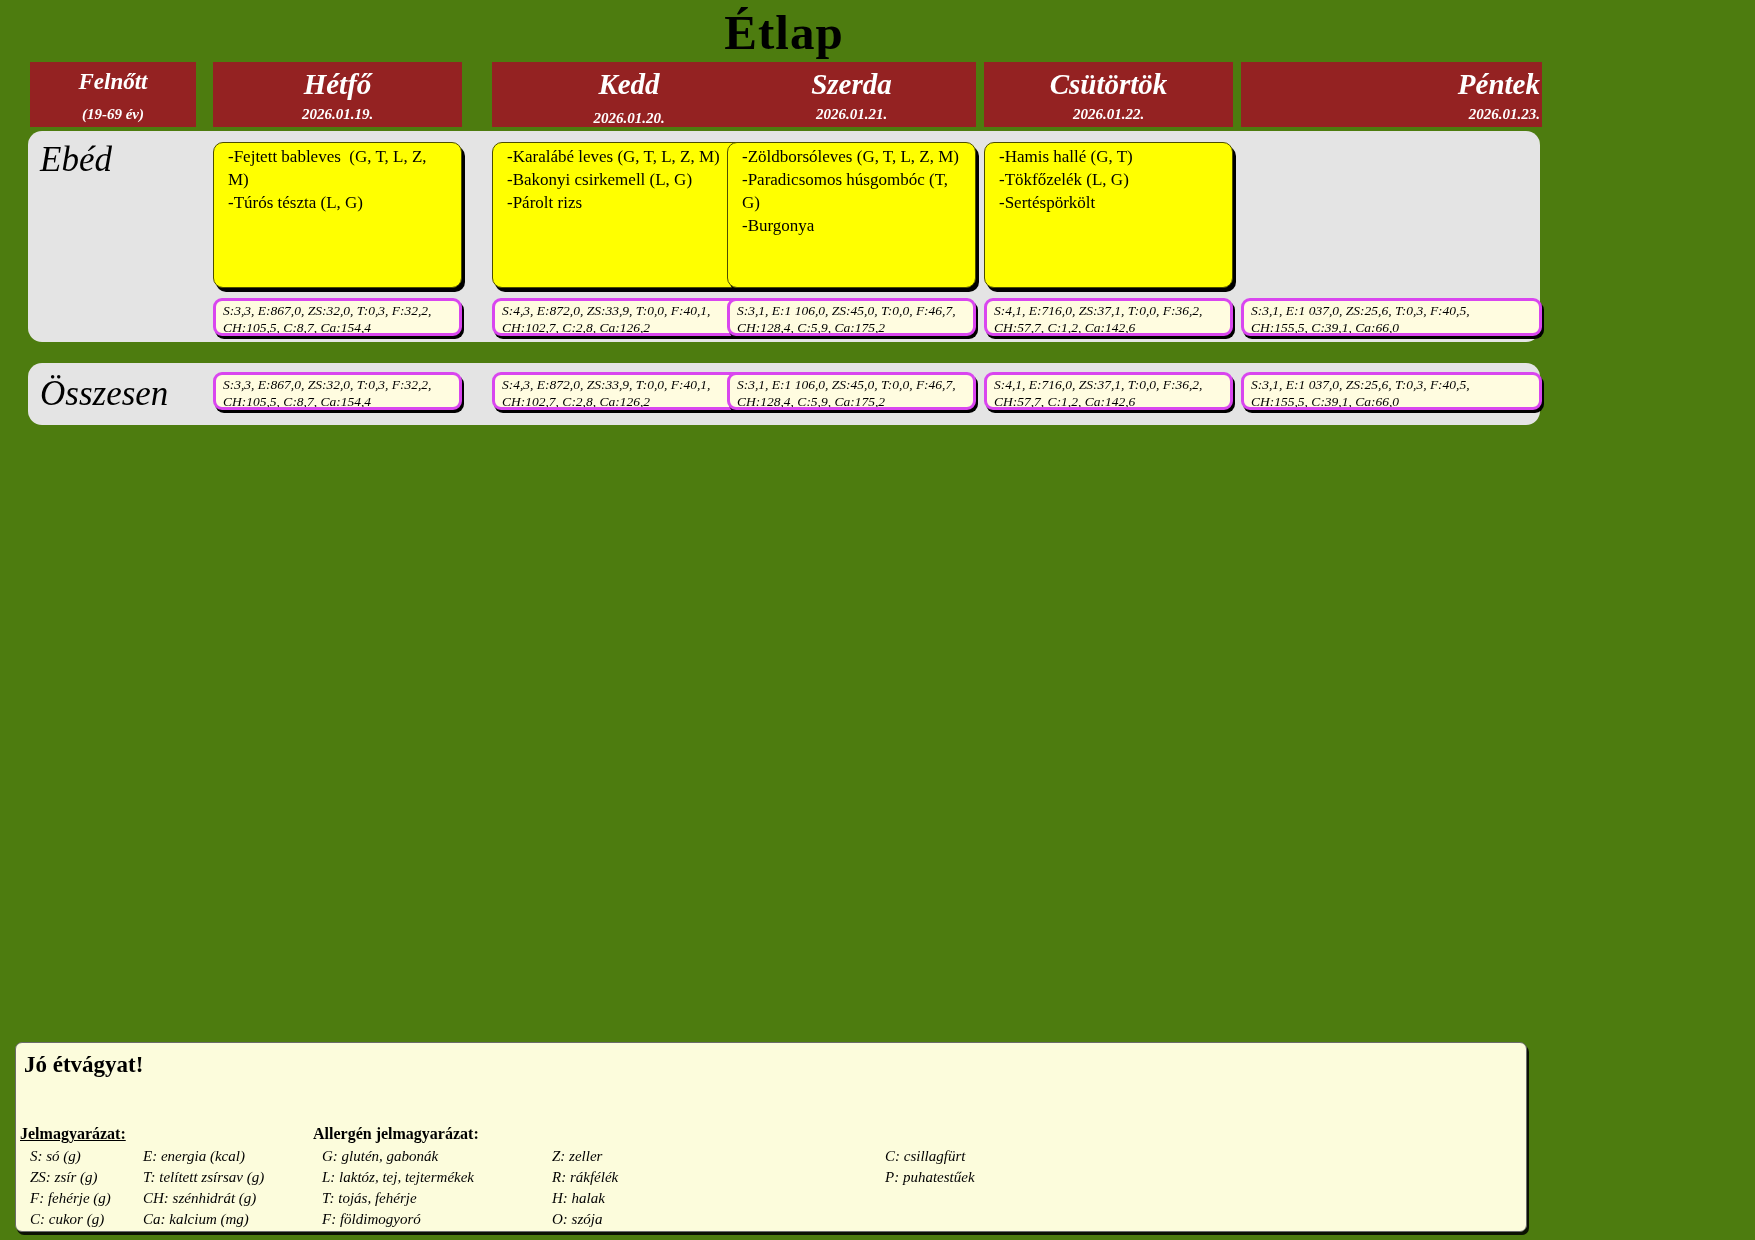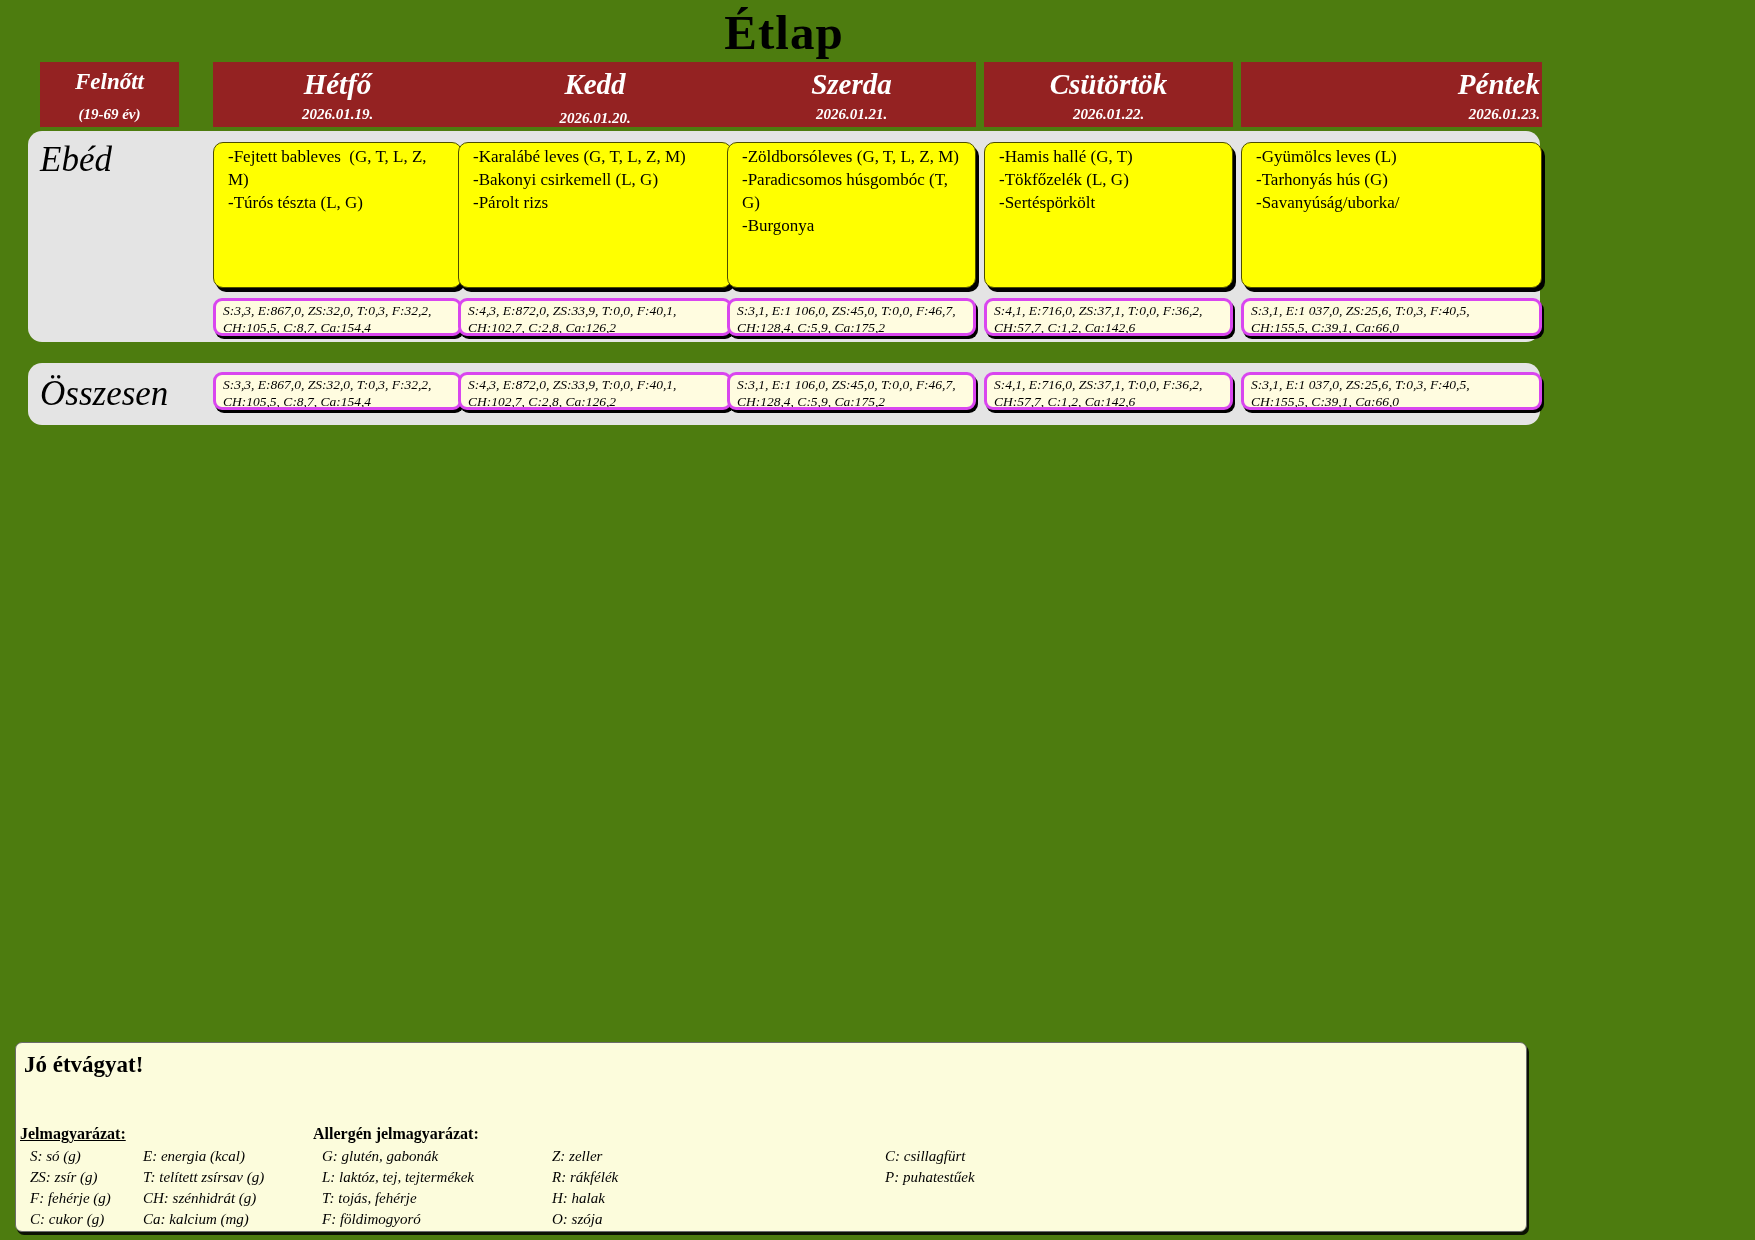--- a/index.html
+++ b/index.html
@@ -1,23 +1,23 @@
 <!DOCTYPE html>
 <html><head>
 <meta charset="utf-8">
 <style>
   html,body { margin:0; padding:0; background:#ffffff; }
   body { font-family:"Liberation Serif","DejaVu Serif",serif; color:#000; }
   .page { position:relative; width:1755px; height:1240px; background:#4d7c0f; overflow:hidden; }
   .abs { position:absolute; }
 
   
-  .col-label { left:40px;  width:139px;align-items:center; }
+  .col-label { left:30px;  width:166px;align-items:center; }
   .col-0 { left:213px;  width:249px; }
-  .col-1 { left:458px;  width:274px;gap:12px; }
+  .col-1 { left:492px;  width:274px;gap:12px; }
   .col-2 { left:727px;  width:249px; }
   .col-3 { left:984px;  width:249px; }
   .col-4 { left:1241px; width:301px;align-items:flex-end; }
 
   .page-title { left:28px; top:4px; width:1512px; text-align:center;
                 font-size:49px; font-weight:bold; letter-spacing:1px; }
 
   .hdr { top:62px; height:65px; background:#942222; color:#fff;
          font-style:italic; font-weight:bold; text-align:center;
          display:flex; flex-direction:column; justify-content:space-between;
@@ -110,25 +110,20 @@
   <div class="abs menu-box col-2">
     <div class="menu-item">-Zöldborsóleves (G, T, L, Z, M)</div>
     <div class="menu-item">-Paradicsomos húsgombóc (T, G)</div>
     <div class="menu-item">-Burgonya</div>
   </div>
   <div class="abs menu-box col-3">
     <div class="menu-item">-Hamis hallé (G, T)</div>
     <div class="menu-item">-Tökfőzelék (L, G)</div>
     <div class="menu-item">-Sertéspörkölt</div>
   </div>
-  <div class="abs menu-box col-4">
-    <div class="menu-item">-Gyümölcs leves (L)</div>
-    <div class="menu-item">-Tarhonyás hús (G)</div>
-    <div class="menu-item">-Savanyúság/uborka/</div>
-  </div>
 
   <div class="abs nutri lunch col-0">
     <div>S:3,3, E:867,0, ZS:32,0, T:0,3, F:32,2,</div>
     <div>CH:105,5, C:8,7, Ca:154,4</div>
   </div>
   <div class="abs nutri lunch col-1">
     <div>S:4,3, E:872,0, ZS:33,9, T:0,0, F:40,1,</div>
     <div>CH:102,7, C:2,8, Ca:126,2</div>
   </div>
   <div class="abs nutri lunch col-2">

